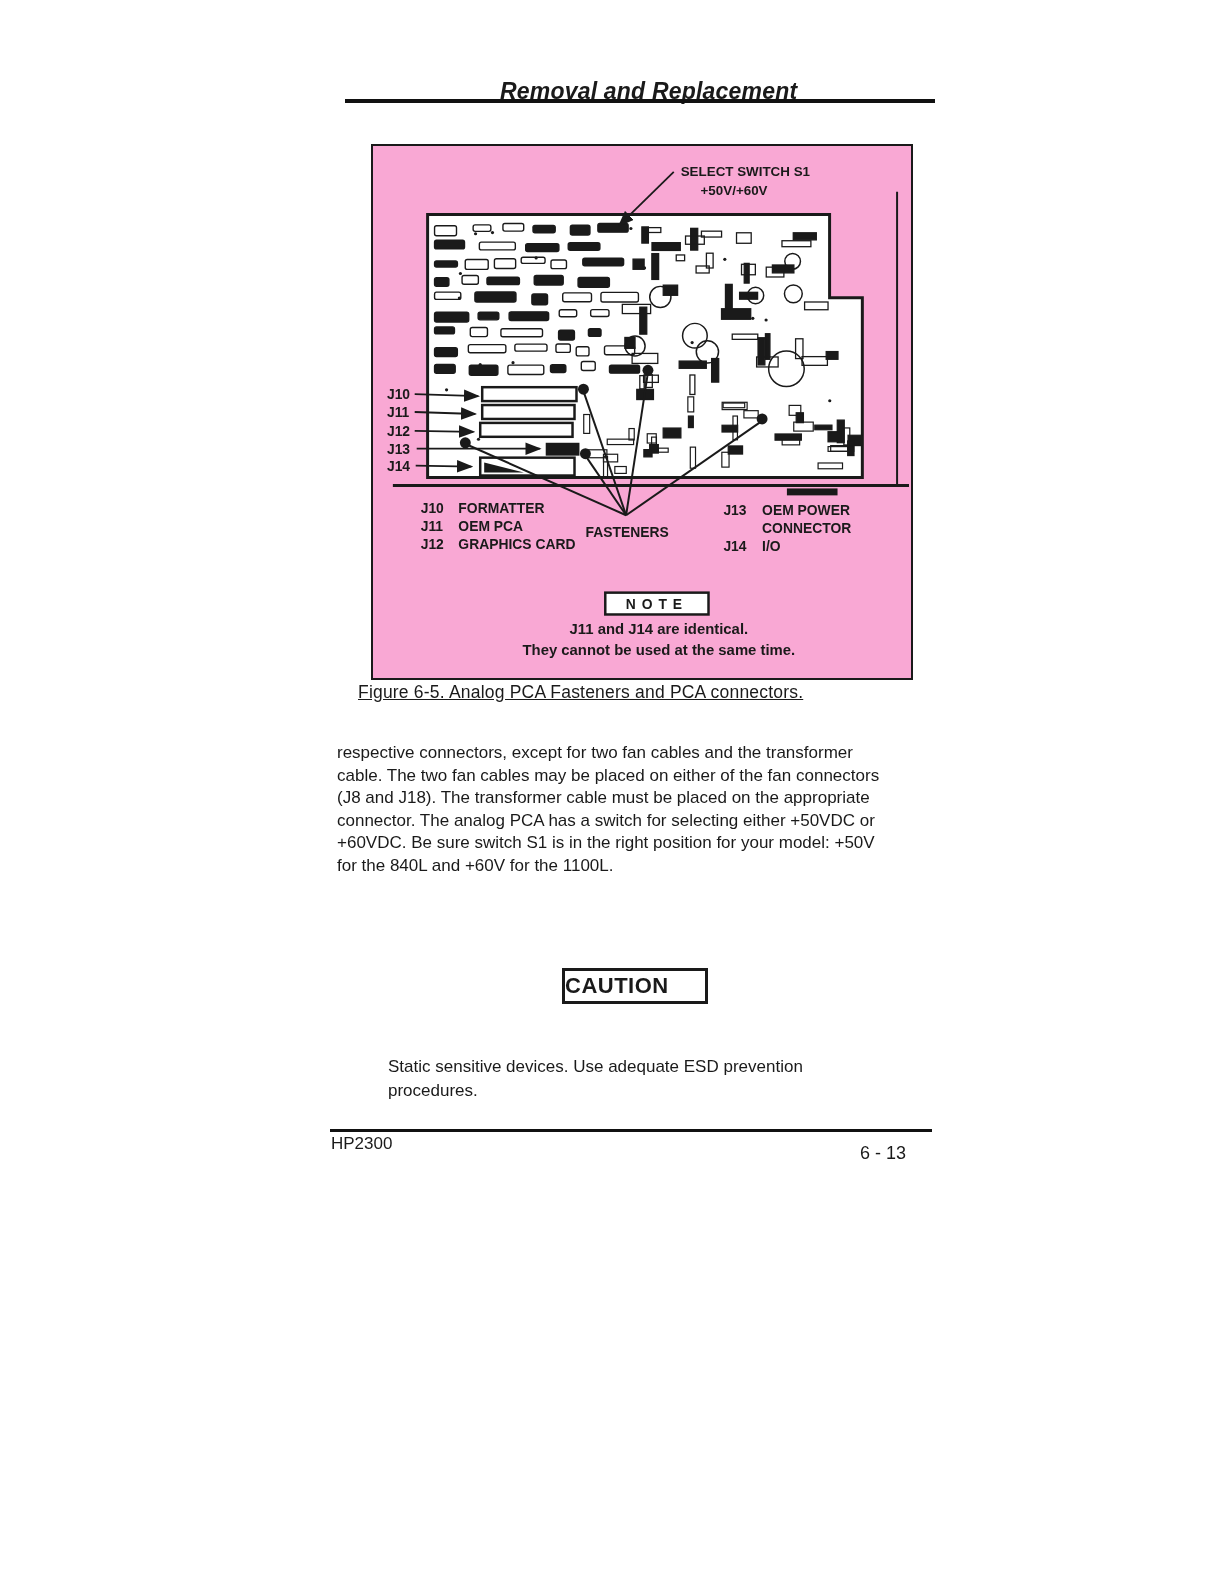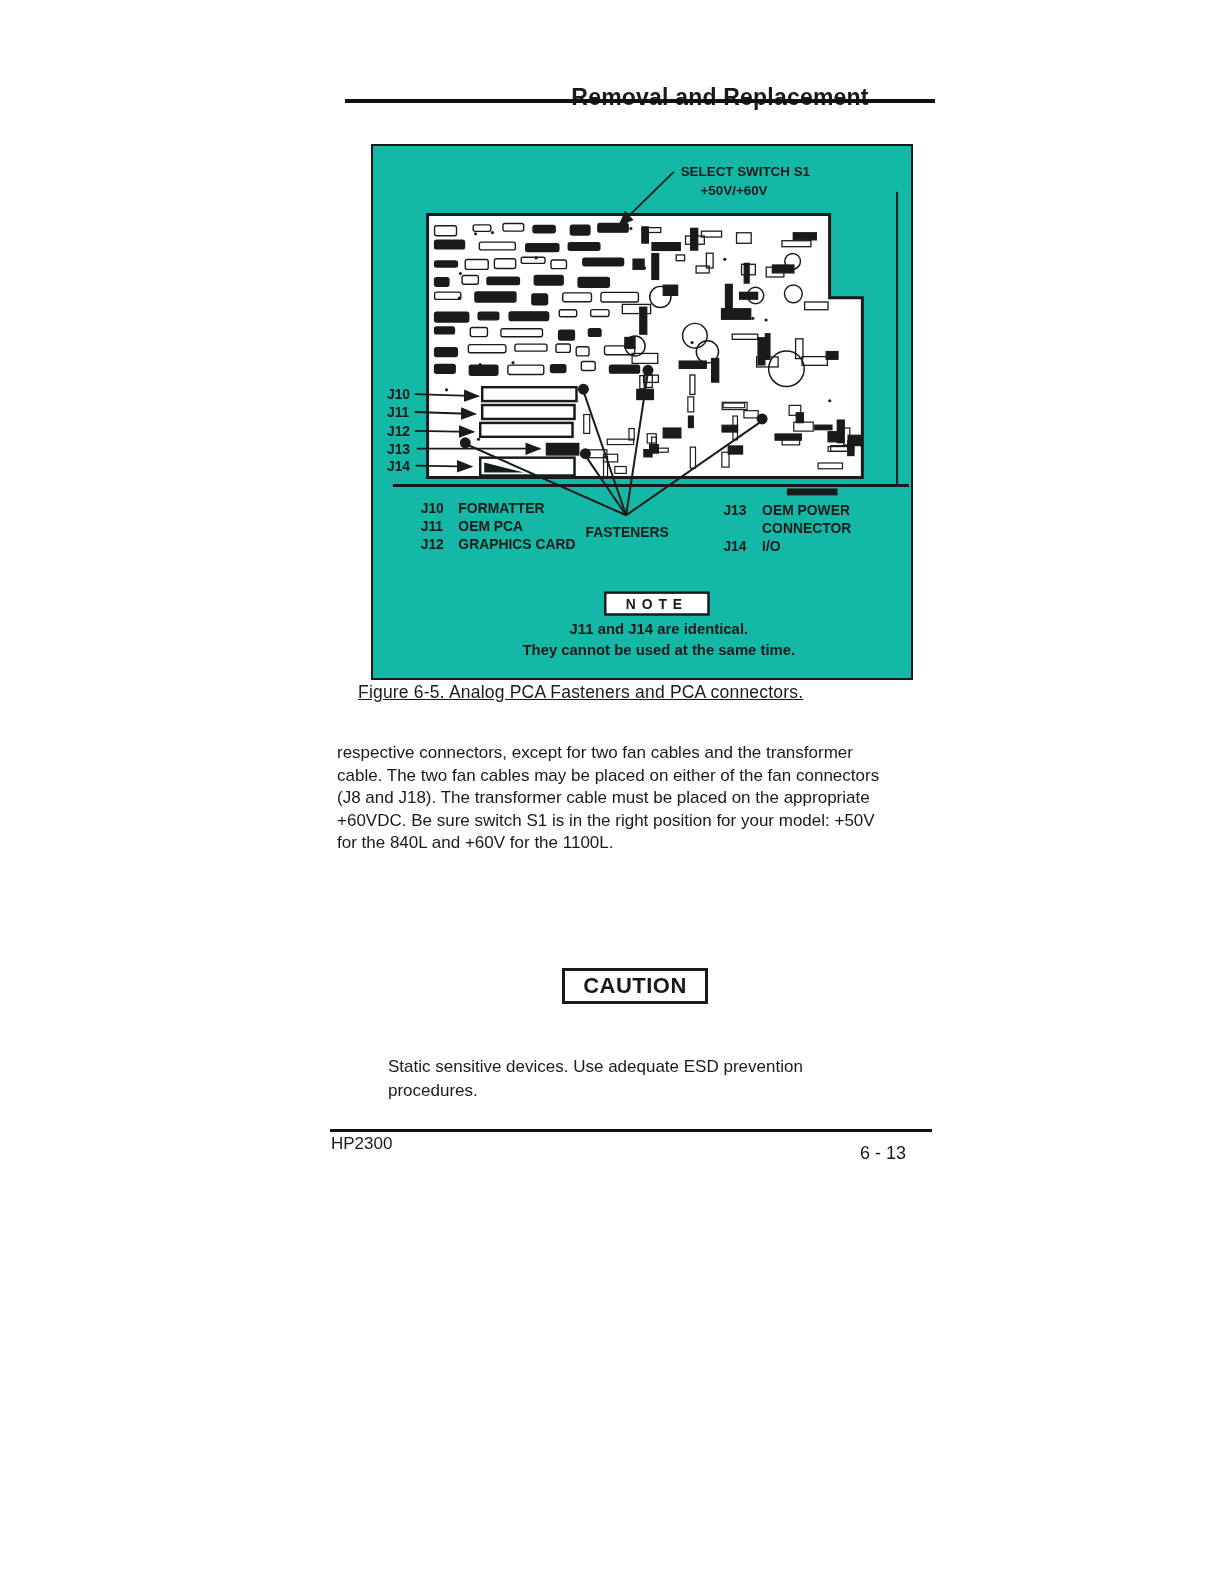--- a/index.html
+++ b/index.html
@@ -3,35 +3,35 @@
 <meta charset="utf-8">
 <style>
   html,body{margin:0;padding:0;background:#e8e8e8;}
   .page{
     position:relative;width:1224px;height:1584px;background:#ffffff;
     font-family:"Liberation Sans",sans-serif;color:#1a1a1a;overflow:hidden;
     margin:0 auto;
   }
   .abs{position:absolute;}
   .header-title{
-    left:500px;top:84px;width:440px;text-align:center;
-    font-size:23px;font-weight:700;letter-spacing:0.2px;
+    left:500px;top:78px;width:440px;text-align:left;
+    font-size:23px;font-weight:700;letter-spacing:0.2px;font-style:italic;
   }
   .header-rule{left:345px;top:99px;width:590px;height:4px;background:#111;}
   .figure-frame{
     left:371px;top:144px;width:538px;height:532px;
-    border:2px solid #1a1a1a;background:#14b8a6;
+    border:2px solid #1a1a1a;background:#f9a8d4;
   }
   .figure-frame svg{display:block;width:538px;height:532px;}
   .figure-caption{left:358px;top:682px;font-size:17.5px;letter-spacing:0.2px;text-decoration:underline;}
   .body-par{left:337px;top:742px;width:612px;font-size:17px;line-height:22.5px;}
   .body-par div{white-space:nowrap;}
   .caution-box{
     left:562px;top:968px;width:140px;height:30px;border:3px solid #1a1a1a;
-    text-align:center;line-height:30px;font-size:22px;font-weight:700;letter-spacing:0.5px;
+    line-height:30px;font-size:22px;font-weight:700;letter-spacing:0.5px;
   }
   .caution-text{left:388px;top:1012px;width:480px;font-size:17px;line-height:23.5px;margin-top:43px;}
   .footer-rule{left:330px;top:1129px;width:602px;height:3px;background:#111;}
   .footer-model{left:331px;top:1134px;font-size:17px;font-weight:400;}
   .footer-page{left:860px;top:1143px;font-size:18px;}
   svg text{font-family:"Liberation Sans",sans-serif;fill:#1a1a1a;}
 </style>
 </head>
 <body>
 
@@ -272,20 +272,21 @@
       <text x="288" y="513" font-size="15" font-weight="700" text-anchor="middle">They cannot be used at the same time.</text>
     </svg>
   </div>
 
   <div class="abs figure-caption">Figure 6-5. Analog PCA Fasteners and PCA connectors.</div>
 
   <div class="abs body-par">
     <div>respective connectors, except for two fan cables and the transformer</div>
     <div>cable. The two fan cables may be placed on either of the fan connectors</div>
     <div>(J8 and J18). The transformer cable must be placed on the appropriate</div>
+    <div>connector. The analog PCA has a switch for selecting either +50VDC or</div>
     <div>+60VDC. Be sure switch S1 is in the right position for your model: +50V</div>
     <div>for the 840L and +60V for the 1100L.</div>
   </div>
 
   <div class="abs caution-box">CAUTION</div>
 
   <div class="abs caution-text">
     <div>Static sensitive devices. Use adequate ESD prevention</div>
     <div>procedures.</div>
   </div>

